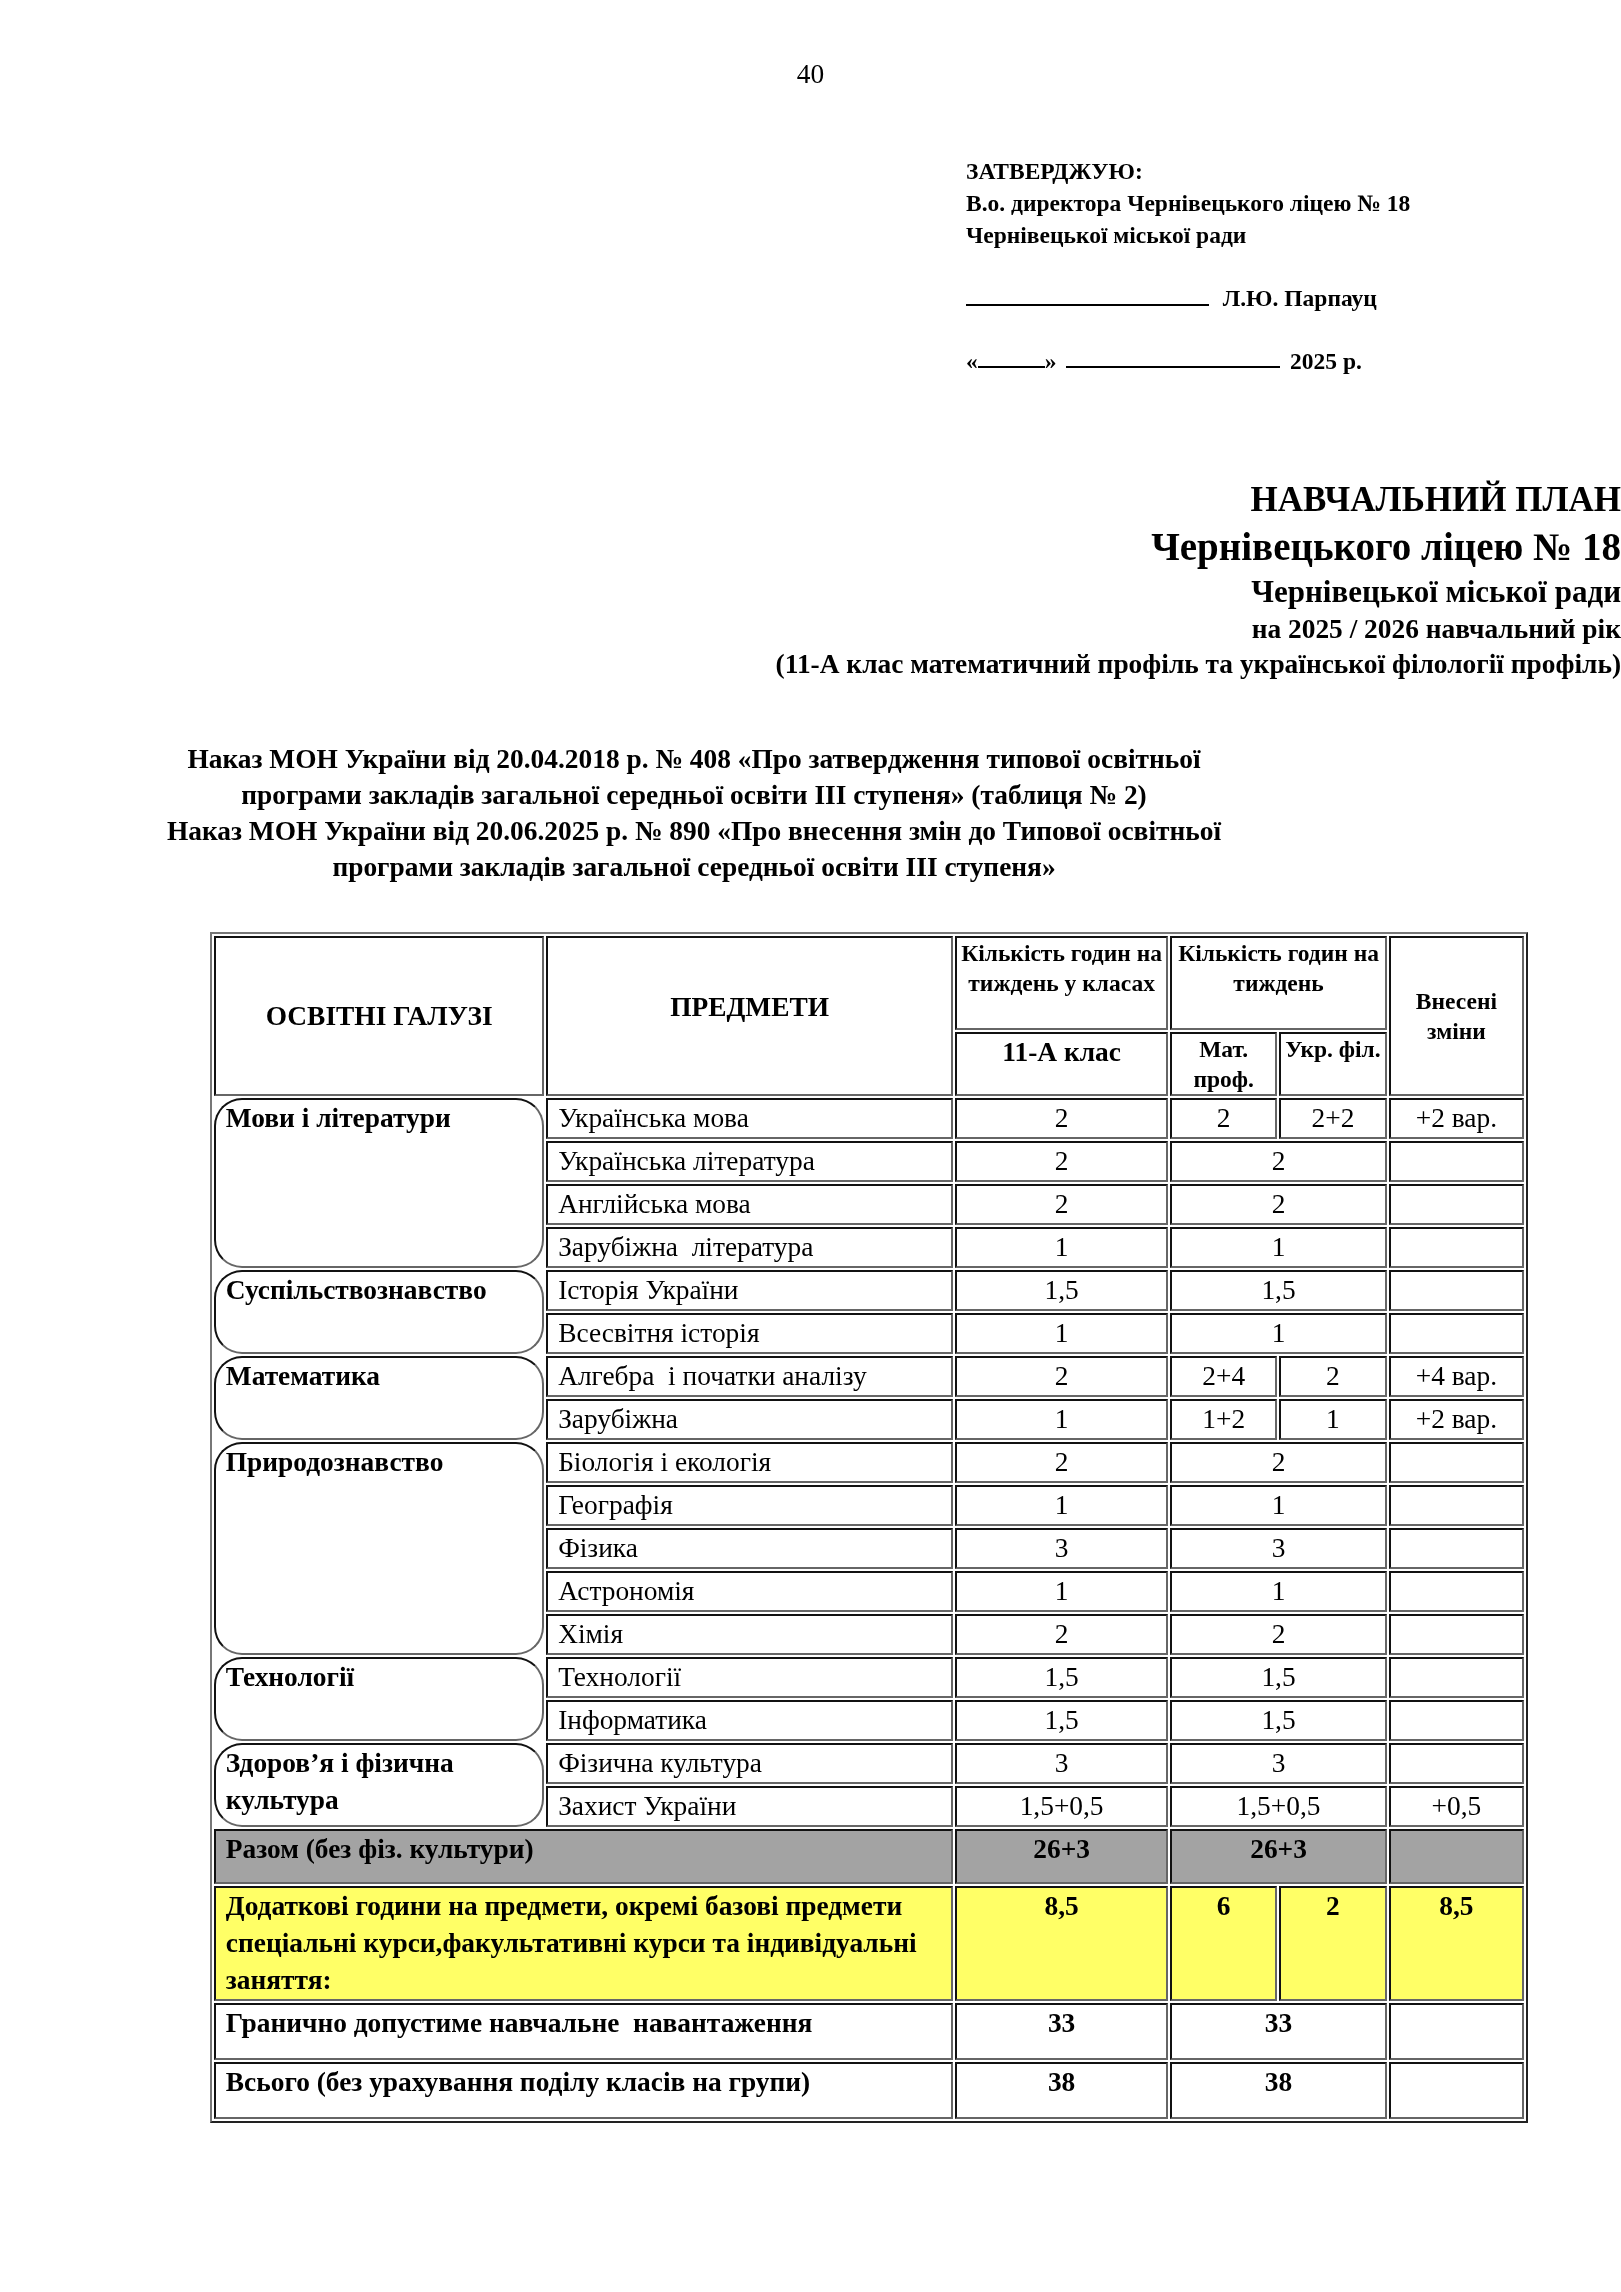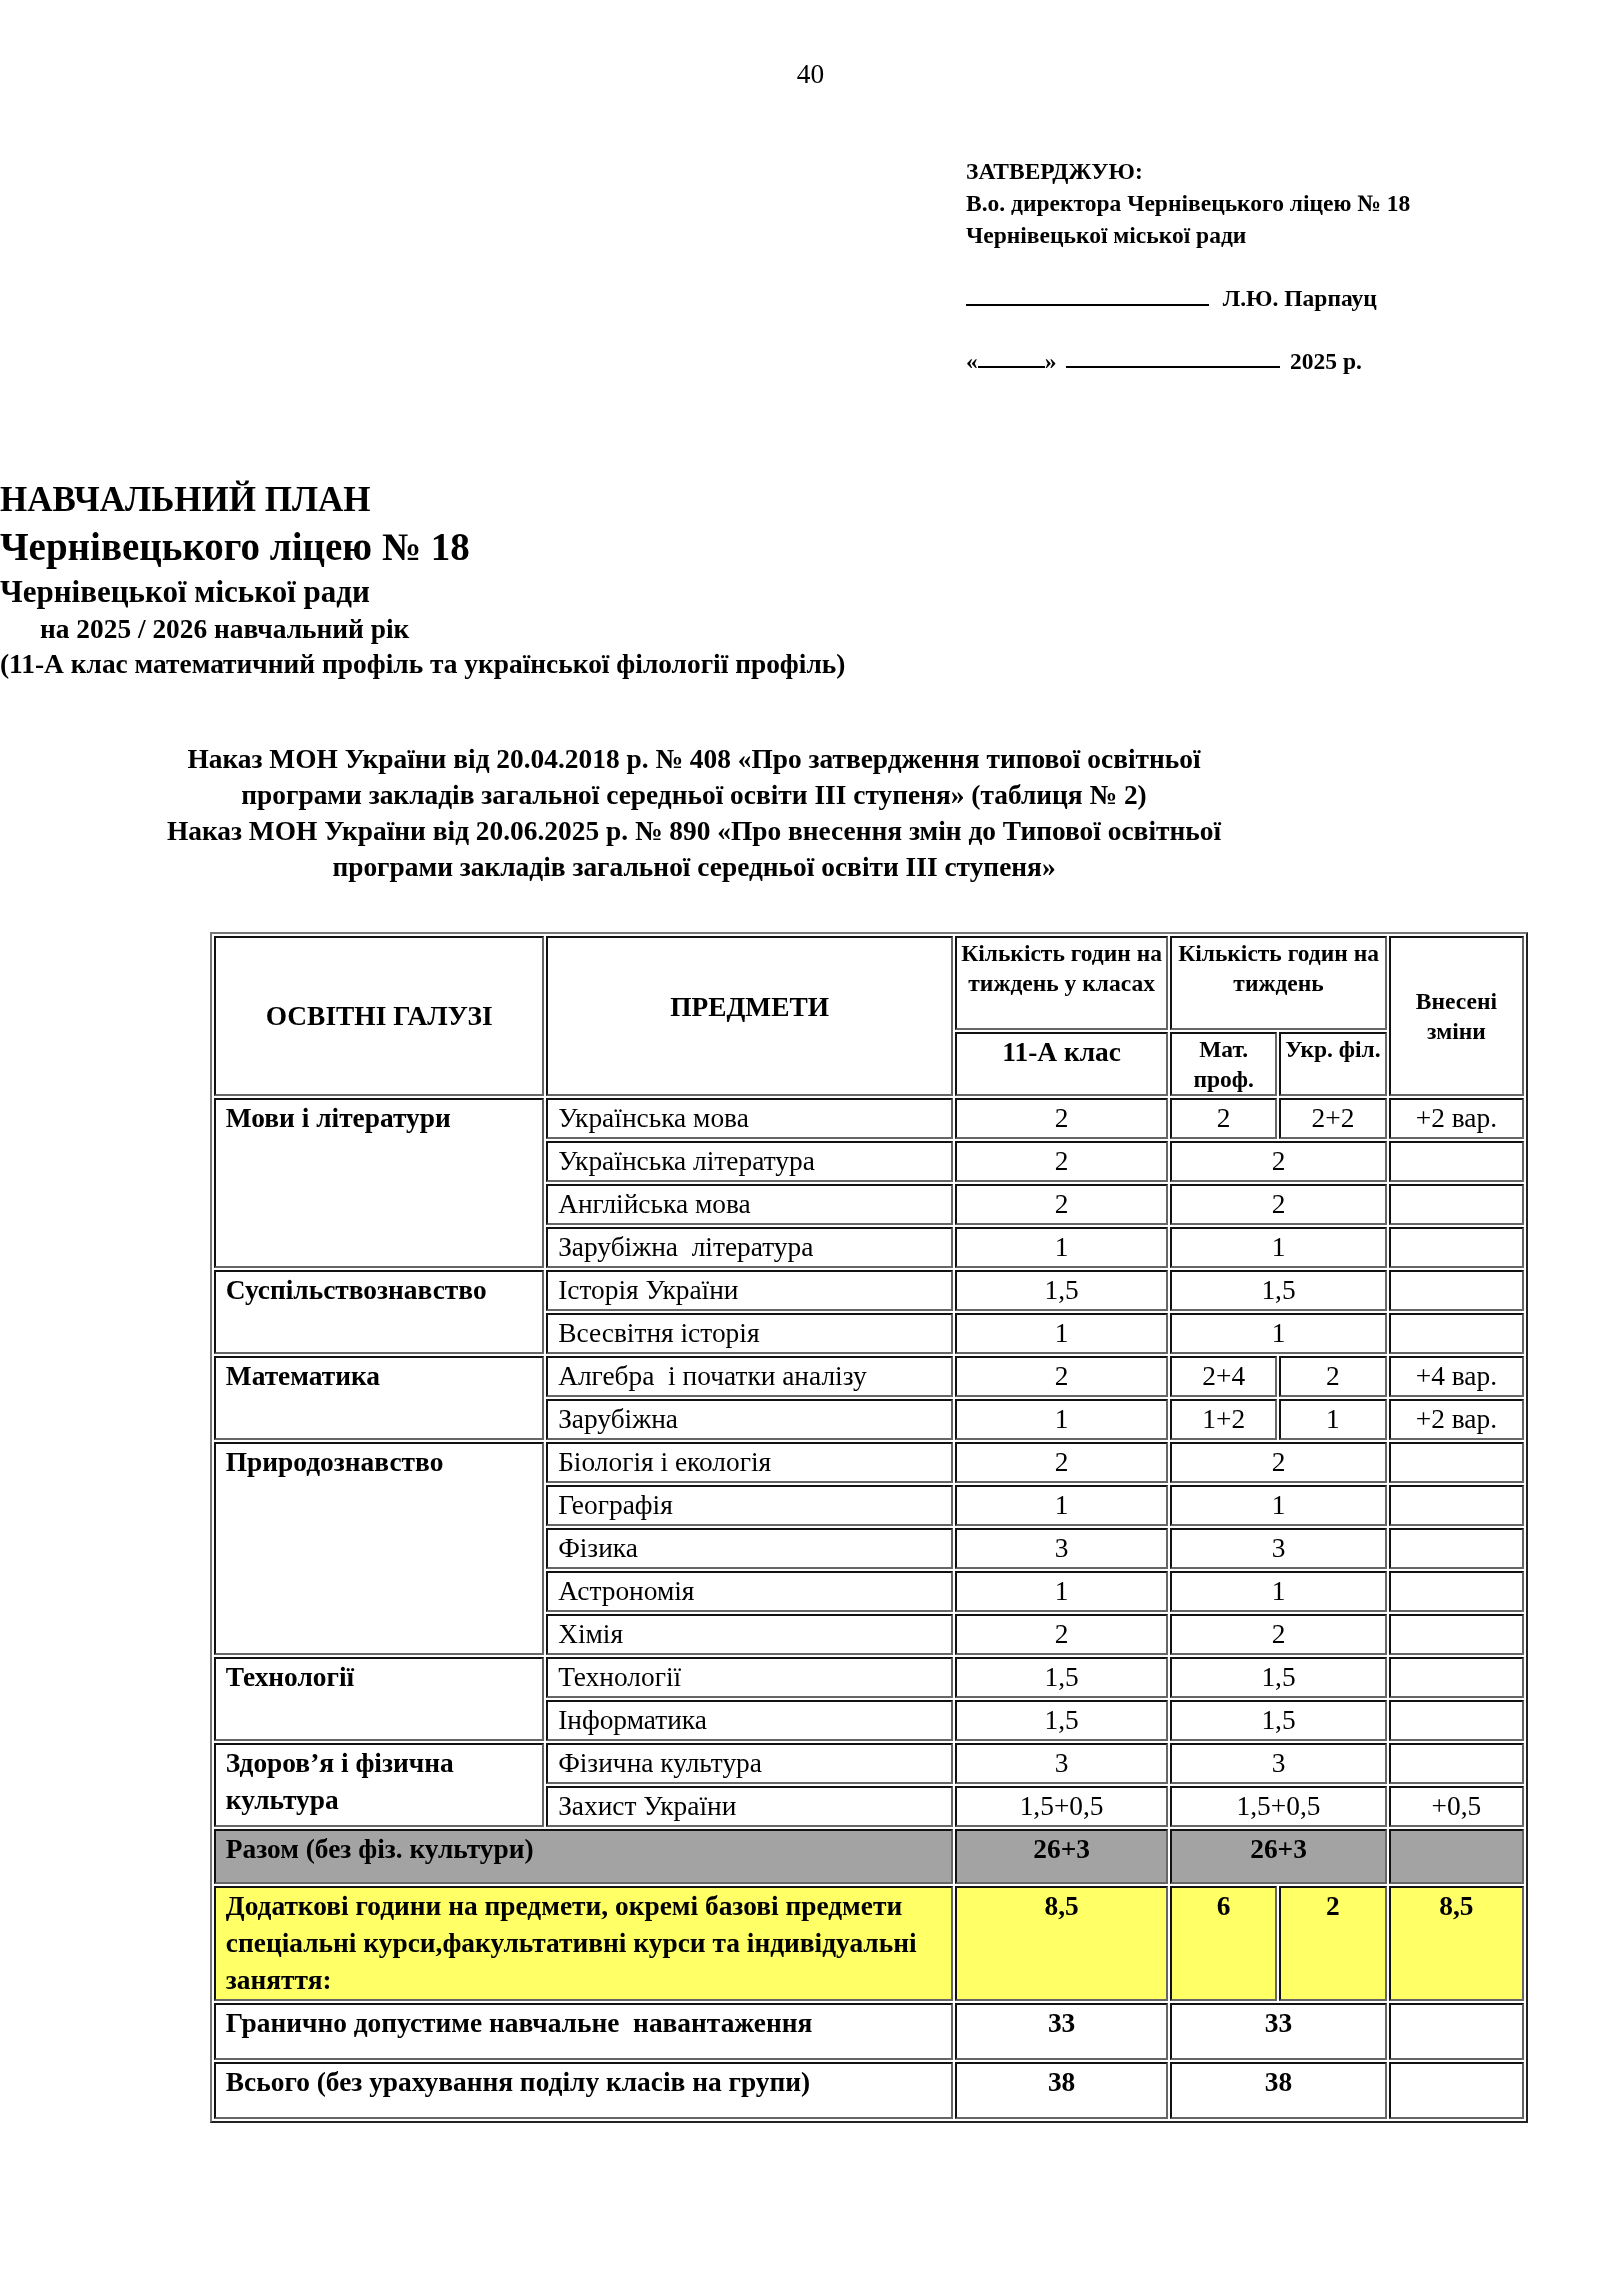--- a/index.html
+++ b/index.html
@@ -7,36 +7,36 @@
          font-family: "Liberation Serif", "DejaVu Serif", serif; color: #000; }
 
   .page-number { position: absolute; top: 59px; left: 0; width: 1621px; text-align: center; font-size: 27.4px; }
 
   .approval { position: absolute; left: 966px; top: 155px; font-weight: bold; font-size: 23.5px; line-height: 32px; }
   .approval .gap { height: 29px; }
   .approval .sig-line { display: inline-block; width: 243px; border-bottom: 2px solid #000; margin-right: 13.7px; height: 23.5px; vertical-align: baseline; }
   .approval .blank-short { display: inline-block; width: 67px; border-bottom: 2px solid #000; height: 23.5px; }
   .approval .blank-long { display: inline-block; width: 214px; border-bottom: 2px solid #000; height: 23.5px; margin: 0 9.8px; }
 
-  .title-block { position: absolute; top: 477px; left: 0; width: 1621px; text-align: left; font-weight: bold; }
+  .title-block { position: absolute; top: 477px; left: 0; width: 1621px; text-align: right; font-weight: bold; }
   .title-block .t1 { font-size: 35px; line-height: 45px; }
   .title-block .t2 { font-size: 39px; line-height: 49px; }
   .title-block .t3 { font-size: 31px; line-height: 41px; }
   .title-block .t4 { font-size: 27.4px; line-height: 35px; margin-left: 40px; }
   .title-block .t5 { font-size: 27.4px; line-height: 35px; }
 
   .orders { position: absolute; top: 741px; left: 0; width: 1388px; text-align: center; font-weight: bold; font-size: 27.4px; line-height: 36px; }
 
   table.plan { position: absolute; left: 210px; top: 932px; width: 1318px; border-collapse: separate; border-spacing: 2px;
                border: 2.9px outset #777; background: #fff; font-size: 27.4px; }
   table.plan td { border: 2px inset #666; padding: 0 9.8px; vertical-align: top; line-height: 37px; }
   table.plan td.c { text-align: center; }
   table.plan td.head { font-weight: bold; text-align: center; vertical-align: middle; }
   table.plan td.hsmall { font-weight: bold; text-align: center; font-size: 23.5px; line-height: 30px; padding: 0 2px; }
-  table.plan td.branch { font-weight: bold; }
+  table.plan td.branch { font-weight: bold; border-radius: 28px; }
   table.plan tr.r td { height: 36px; }
   tr.sum td { background: #a3a3a3; font-weight: bold; height: 51px; }
   tr.extra td { background: #ffff66; font-weight: bold; height: 106px; }
   tr.total td { font-weight: bold; height: 53px; }
 </style>
 </head>
 <body>
 
 <div class="page-number">40</div>
 

